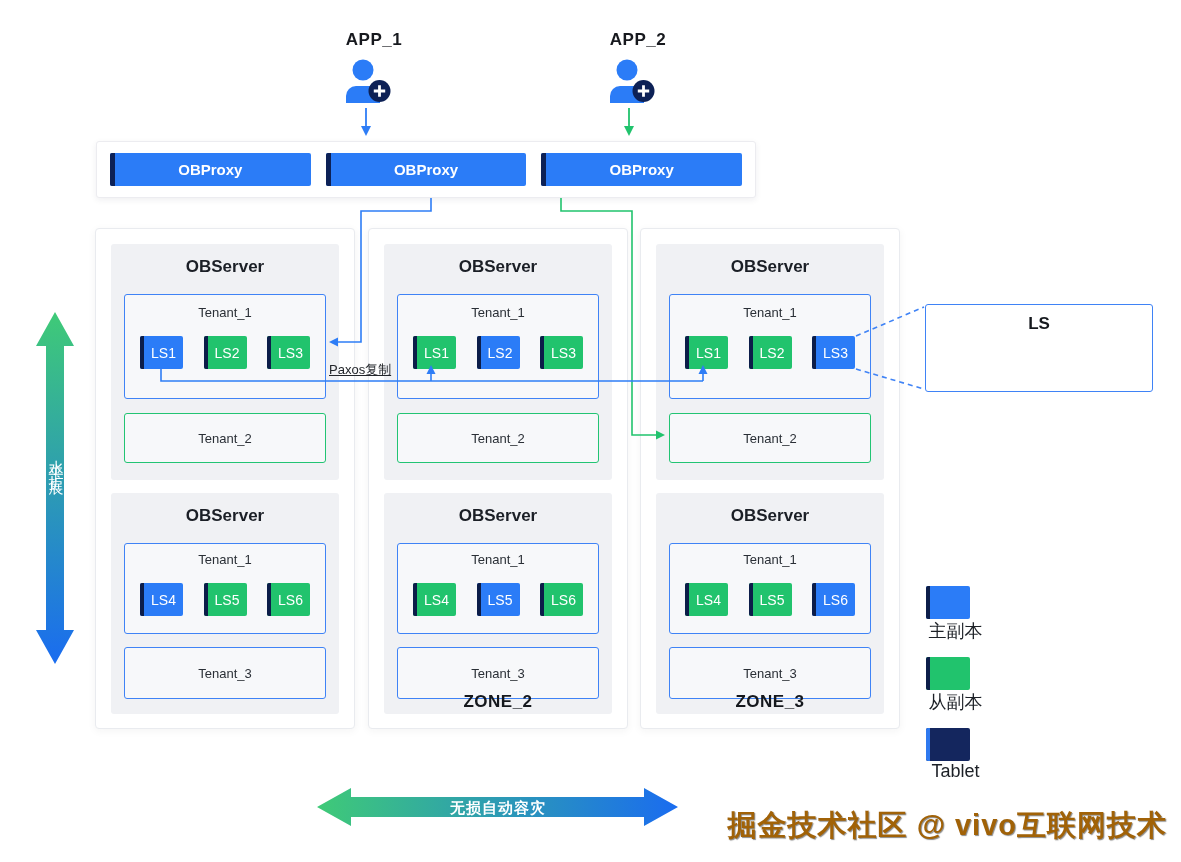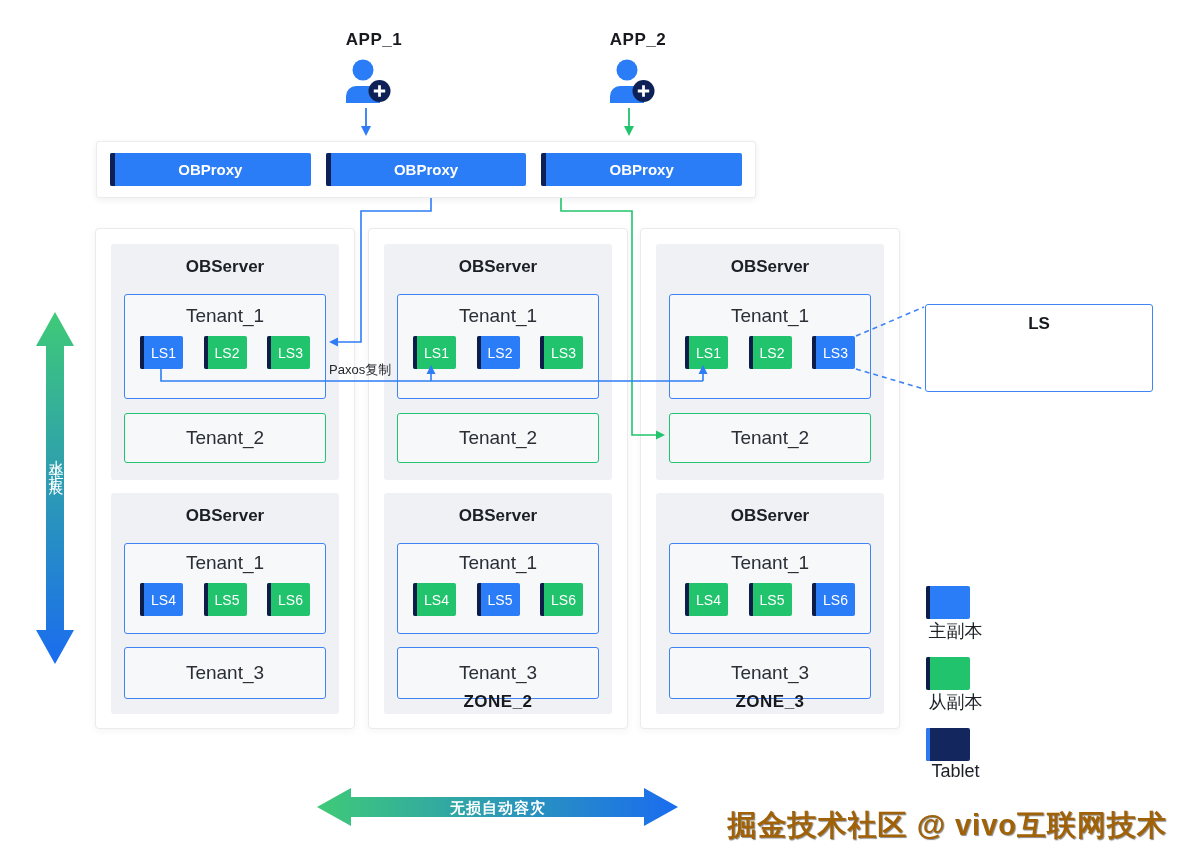--- a/index.html
+++ b/index.html
@@ -20,21 +20,21 @@
   
   .zone{position:absolute;top:228px;width:260px;height:501px;background:#fff;border:1px solid #e9ebef;border-radius:4px;box-shadow:0 2px 8px rgba(31,35,41,.05);z-index:2;box-sizing:border-box;}
   .zone-label{position:absolute;bottom:16px;left:0;right:0;text-align:center;font-weight:bold;font-size:17px;color:#15181d;letter-spacing:.5px;}
   .obs{position:absolute;left:15px;right:15px;background:#f0f1f4;border-radius:3px;}
   .srv-top{top:15px;height:236px;}
   .srv-bottom{top:264px;height:221px;}
   .obs-title{position:absolute;top:13px;left:0;right:0;text-align:center;font-weight:bold;font-size:17px;color:#1b1f26;}
   .tenant{position:absolute;left:13px;right:13px;background:#f7f8fa;border:1.4px solid #3f83f6;border-radius:3px;box-sizing:border-box;}
   .srv-top .t1{top:50px;height:105px;}
   .srv-bottom .t1{top:50px;height:91px;}
-  .tenant-title{position:absolute;top:10px;left:0;right:0;text-align:center;font-size:19px;color:#2a2f36;}
+  .tenant-title{position:absolute;top:10px;left:0;right:0;text-align:center;font-size:13px;color:#2a2f36;}
   .srv-bottom .t1 .tenant-title{top:8px;}
   .ls-row{position:absolute;left:15px;right:15px;display:flex;justify-content:space-between;}
   .srv-top .ls-row{top:41px;}
   .srv-bottom .ls-row{top:39px;}
   .t2{display:flex;align-items:center;justify-content:center;}
   .srv-top .t2{top:169px;height:50px;}
   .srv-bottom .t2{top:154px;height:52px;}
   .t2 .tenant-title{position:static;}
   .t2.green{border-color:#22c473;}
   .t2.blue{border-color:#3f83f6;}
@@ -58,21 +58,21 @@
   .swatch::before{content:"";position:absolute;left:0;top:0;bottom:0;width:4px;border-radius:2px 0 0 2px;}
   .swatch.leader{background:#2b7cf7;}
   .swatch.leader::before{background:#0c1d49;}
   .swatch.follower{background:#21c36d;}
   .swatch.follower::before{background:#0c1d49;}
   .swatch.tablet{background:#14265e;}
   .swatch.tablet::before{background:#2e79ef;}
   .legend-label{font-size:18px;color:#1c2026;}
 
   
-  .paxos-label{position:absolute;left:329px;top:361px;font-size:13px;color:#23262b;z-index:6;}
+  .paxos-label{position:absolute;left:329px;top:361px;font-size:13px;color:#23262b;z-index:6;text-decoration:underline;}
   .v-arrow-text{position:absolute;left:46px;top:448px;writing-mode:vertical-lr;letter-spacing:7px;color:#fff;font-size:15px;font-weight:500;z-index:6;}
   .h-arrow-text{position:absolute;left:402px;top:799px;width:192px;text-align:center;color:#fff;font-size:15px;font-weight:bold;z-index:6;letter-spacing:1px;}
   .watermark{position:absolute;right:14px;top:806px;font-size:29px;font-weight:bold;color:#a16207;letter-spacing:1px;z-index:6;text-shadow:1px 1px 1px #8a8a8a,-1px -1px 1px #ffffff;}
 </style>
 </head>
 <body>
 
 <div class="canvas">
 
   <svg class="overlay" viewBox="0 0 1181 862">

